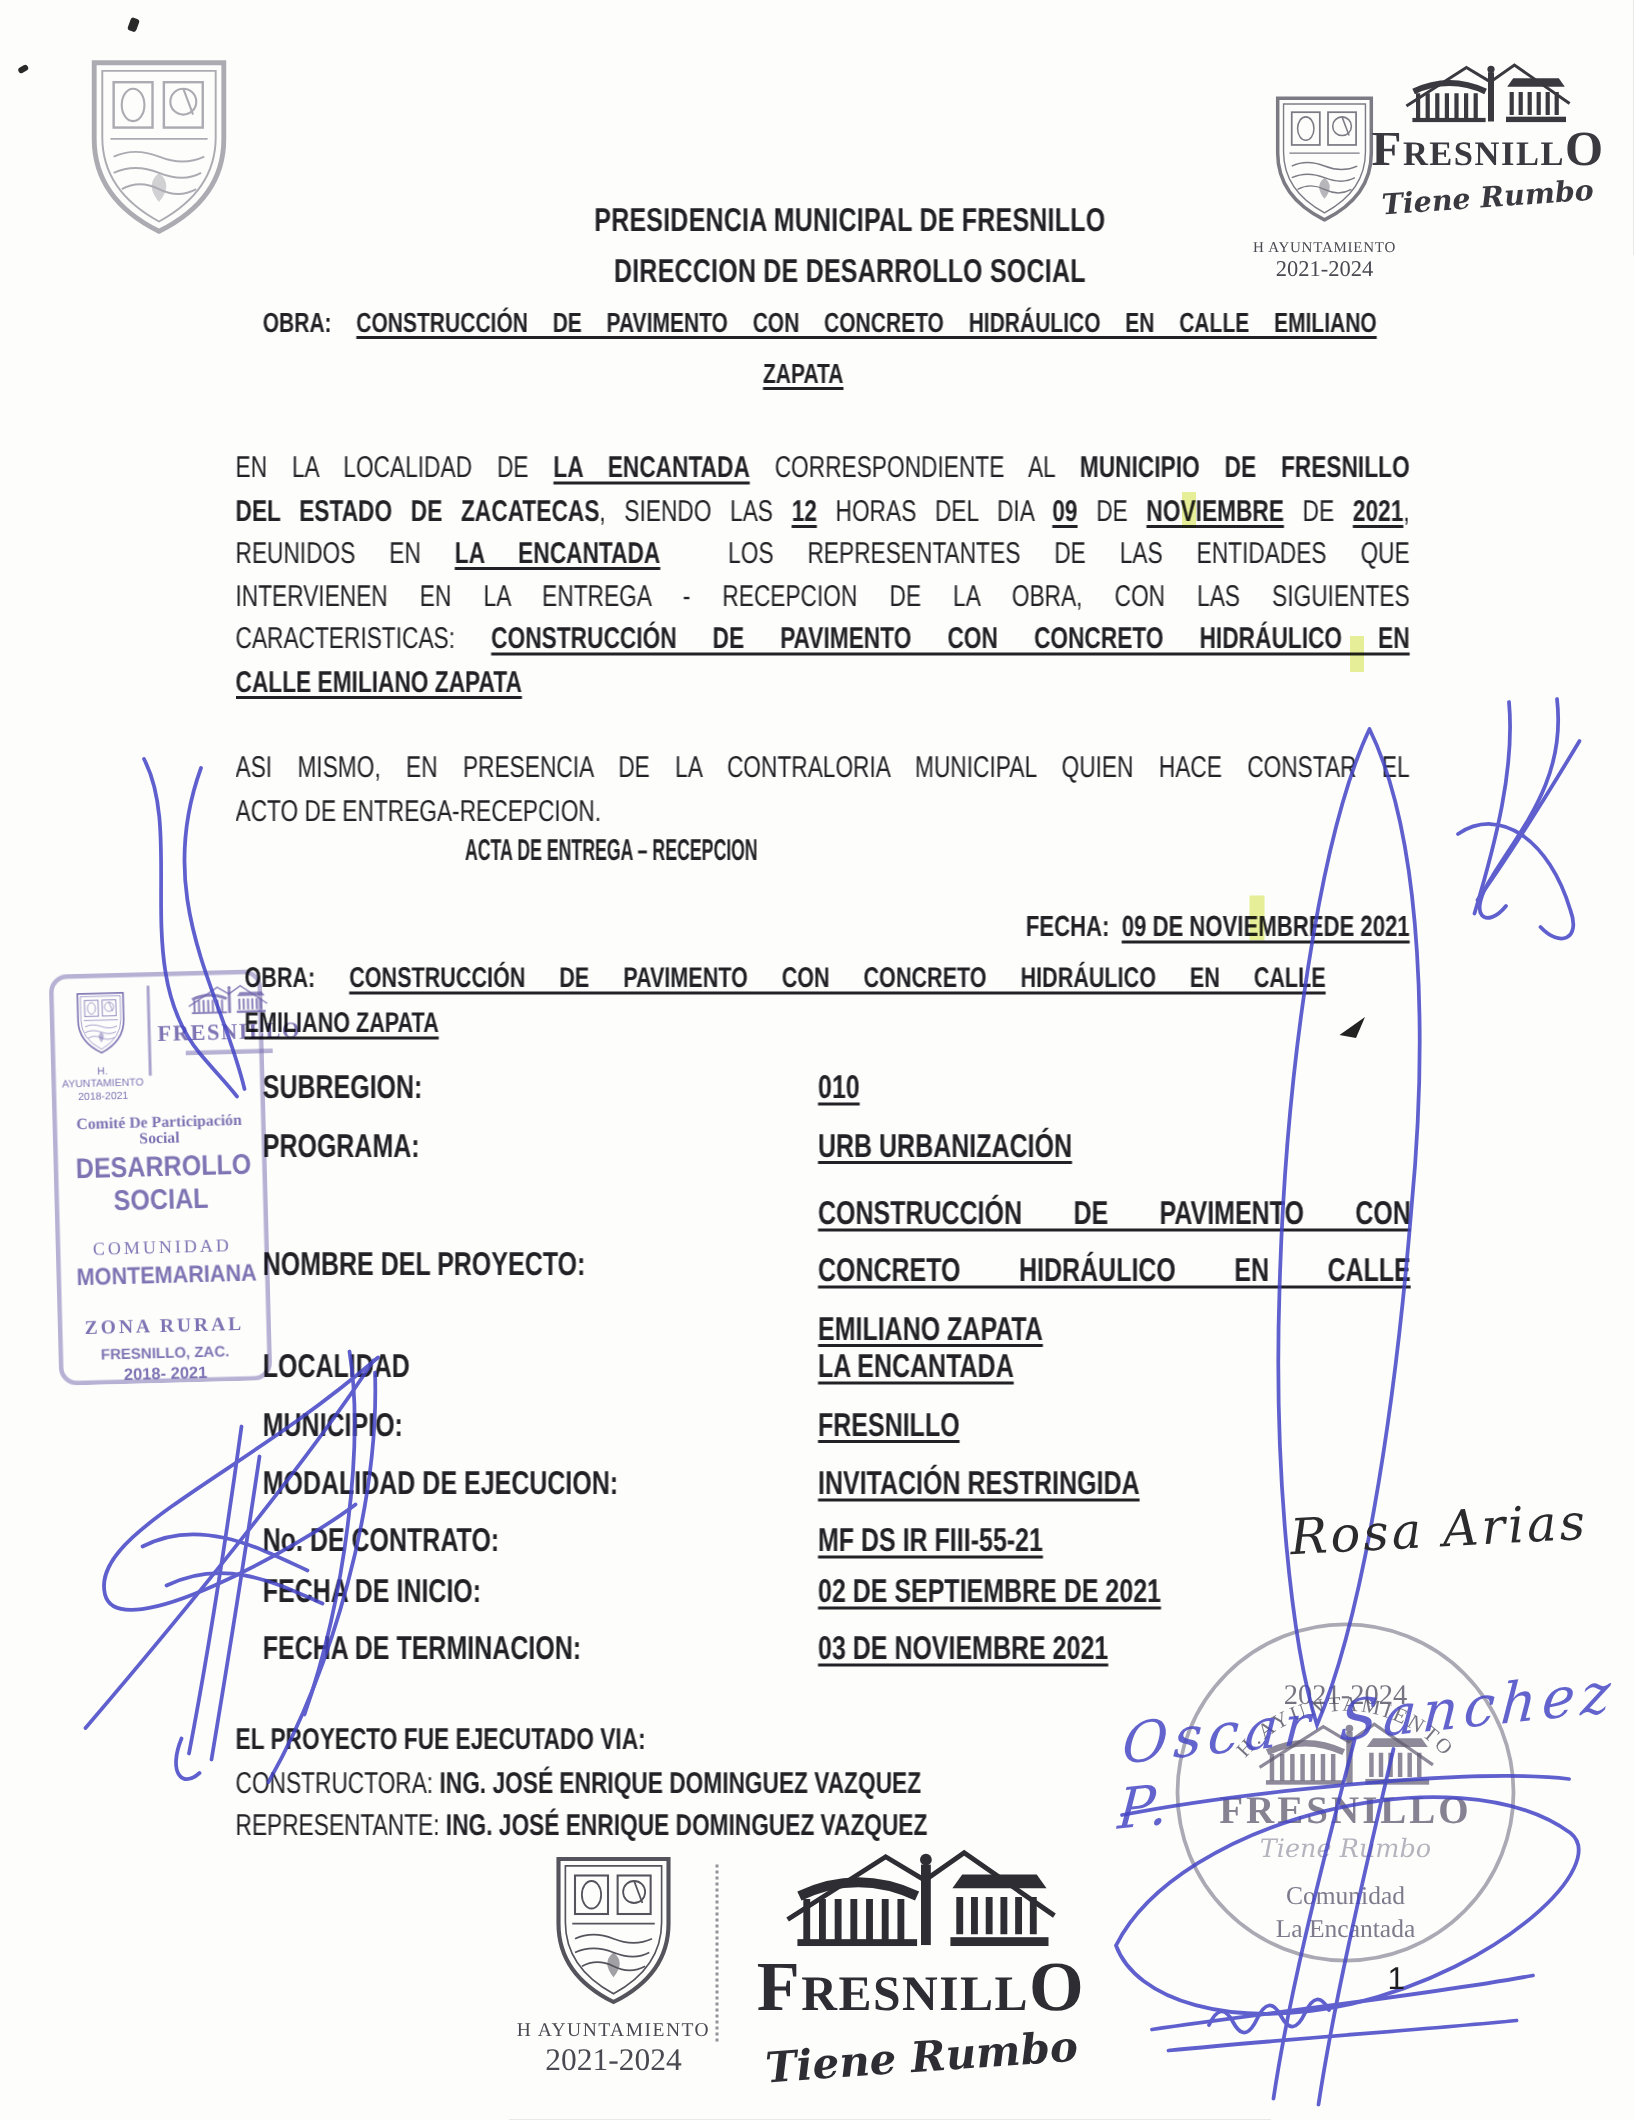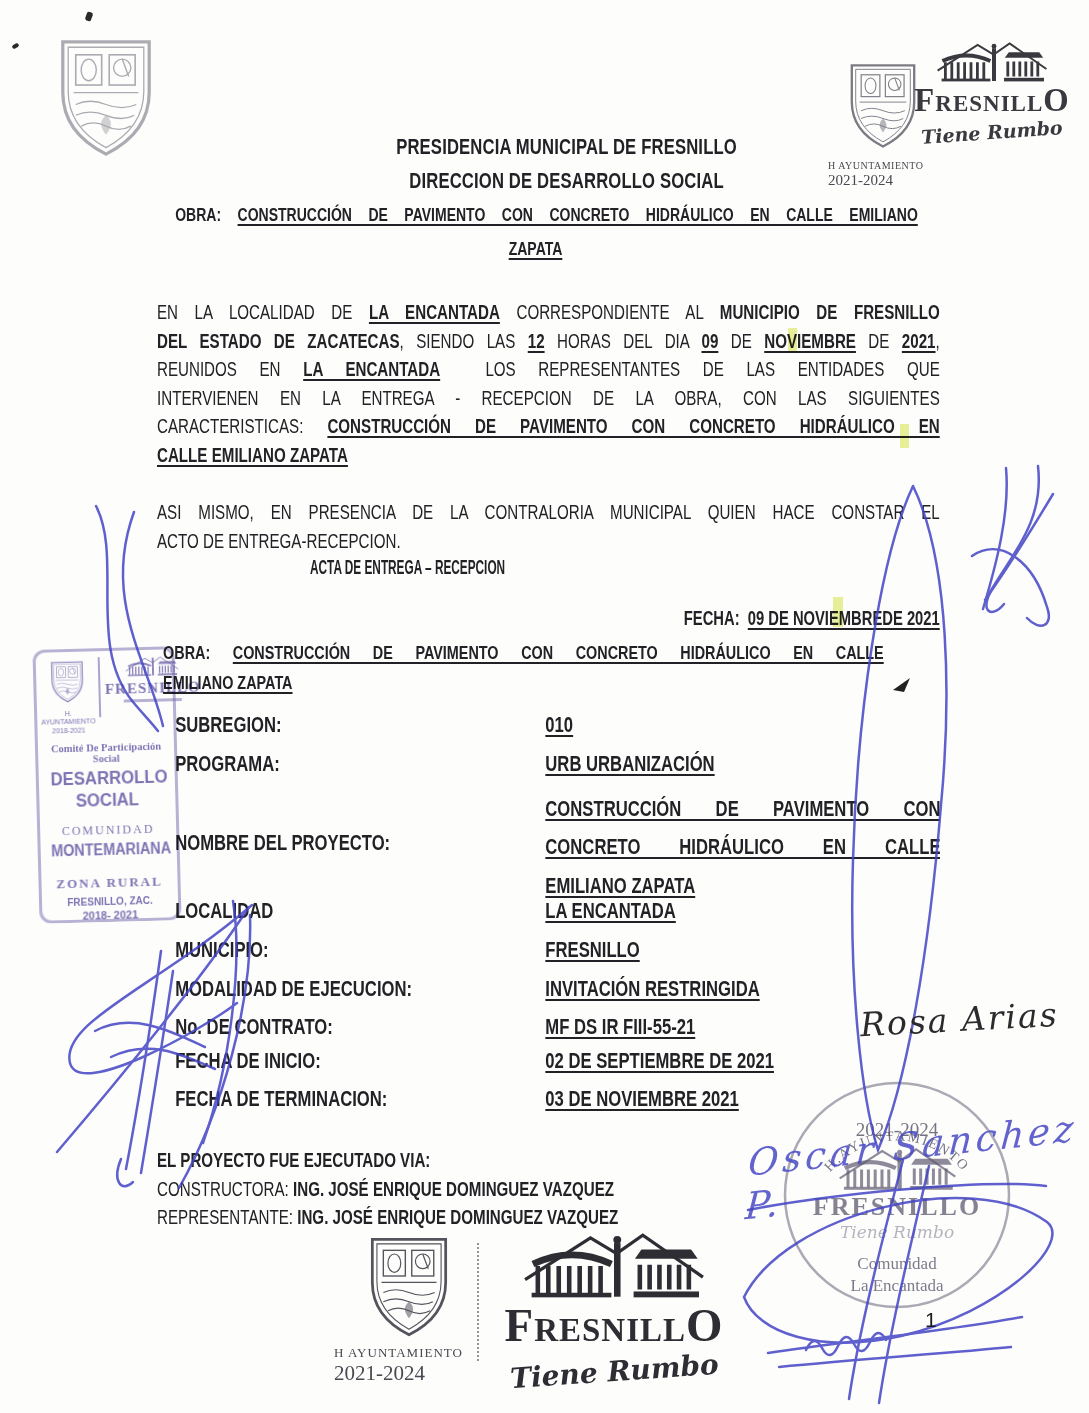--- a/index.html
+++ b/index.html
@@ -34,21 +34,21 @@
   .brand{display:flex;flex-direction:column;align-items:center;}
   .brand .name{font-family:"Liberation Serif",serif;font-weight:700;letter-spacing:1px;line-height:1;}
   .brand .name .lg{font-size:1.42em;}
   .brand .tagline{font-family:"DejaVu Serif",serif;font-style:italic;font-weight:700;transform:rotate(-4deg);}
   #brand-tr{left:912px;top:40px;width:160px;color:#3a393f;z-index:5;}
   #brand-tr .name{font-size:23px;margin-top:2px;}
   #brand-tr .tagline{font-size:19px;margin-top:4px;}
   #brand-bottom{left:474px;top:1230px;width:280px;color:#2e2d33;z-index:5;}
   #brand-bottom .name{font-size:33px;margin-top:4px;}
   #brand-bottom .tagline{font-size:28px;margin-top:6px;}
-  .seal-caption{color:#4a4850;font-family:"Liberation Serif",serif;line-height:1.15;}
+  .seal-caption{text-align:center;color:#4a4850;font-family:"Liberation Serif",serif;line-height:1.15;}
   #seal-tr{left:828px;top:52px;width:110px;z-index:5;}
   #seal-tr .cap1{font-size:10px;letter-spacing:.5px;}
   #seal-tr .cap2{font-size:15px;}
   #seal-bl{left:334px;top:1232px;width:150px;z-index:5;}
   #seal-bl .cap1{font-size:13px;letter-spacing:1px;margin-top:4px;}
   #seal-bl .cap2{font-size:21px;}
   #divider-bottom{left:477px;top:1243px;height:118px;width:0;border-left:2px dotted rgba(60,60,70,.55);z-index:5;}
   
   #stamp-left{left:36px;top:648px;width:142px;height:274px;transform:rotate(-1.5deg);
      border:3px solid rgba(116,104,176,.5);border-radius:12px;z-index:40;

